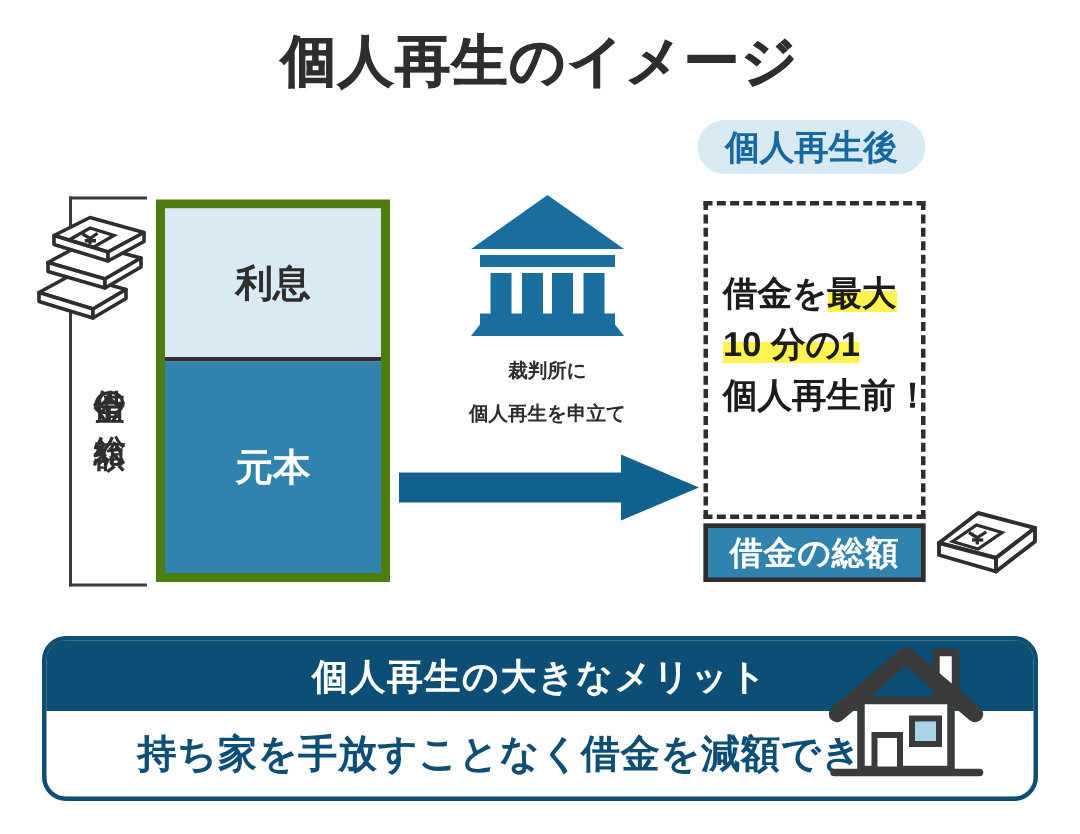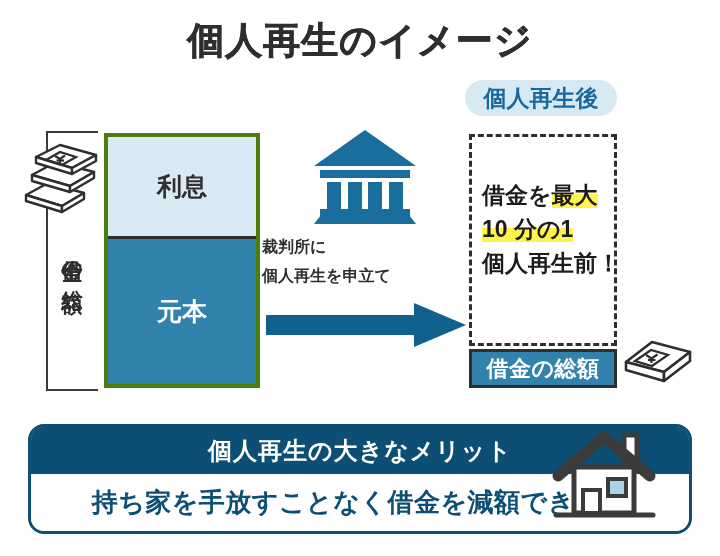--- a/index.html
+++ b/index.html
@@ -52,21 +52,21 @@
     font-size:21px;font-weight:bold;color:#2e2e2e;
     letter-spacing:2px;
     line-height:40px;
   }
   .money-stack-left{position:absolute;left:22px;top:143px;width:78px;height:75px;}
   .money-stack-right{position:absolute;left:622px;top:334px;width:72px;height:52px;}
 
   
   .bar{
     position:absolute;left:104px;top:133px;width:156px;height:255px;
-    border:4px solid #4d7c0f;box-sizing:border-box;
+    border:6px solid #4d7c0f;box-sizing:border-box;
     background:#fff;
     display:flex;flex-direction:column;
   }
   .bar-interest{
     height:102px;
     background:#d9eaf4;
     display:flex;align-items:center;justify-content:center;
     color:#2e2e2e;font-size:25px;font-weight:bold;
     border-bottom:3px solid #2f2f2f;
     box-sizing:border-box;
@@ -75,21 +75,21 @@
     flex:1;
     background:#3183ae;
     display:flex;align-items:center;justify-content:center;
     color:#ffffff;font-size:25px;font-weight:bold;
   }
 
   
   .court-icon{position:absolute;left:310px;top:126px;width:110px;height:100px;}
   .court-text{
     position:absolute;left:262px;top:232px;width:206px;
-    text-align:left;font-size:16px;font-weight:bold;color:#2e2e2e;
+    text-align:center;font-size:13px;font-weight:bold;color:#2e2e2e;
     line-height:29px;
   }
   .arrow{position:absolute;left:266px;top:302px;width:200px;height:46px;}
 
   
   .after-panel{
     position:absolute;left:469px;top:134px;width:148px;height:212px;
     border:3px dashed #2e2e2e;box-sizing:border-box;background:#fff;
   }
   .after-text{

